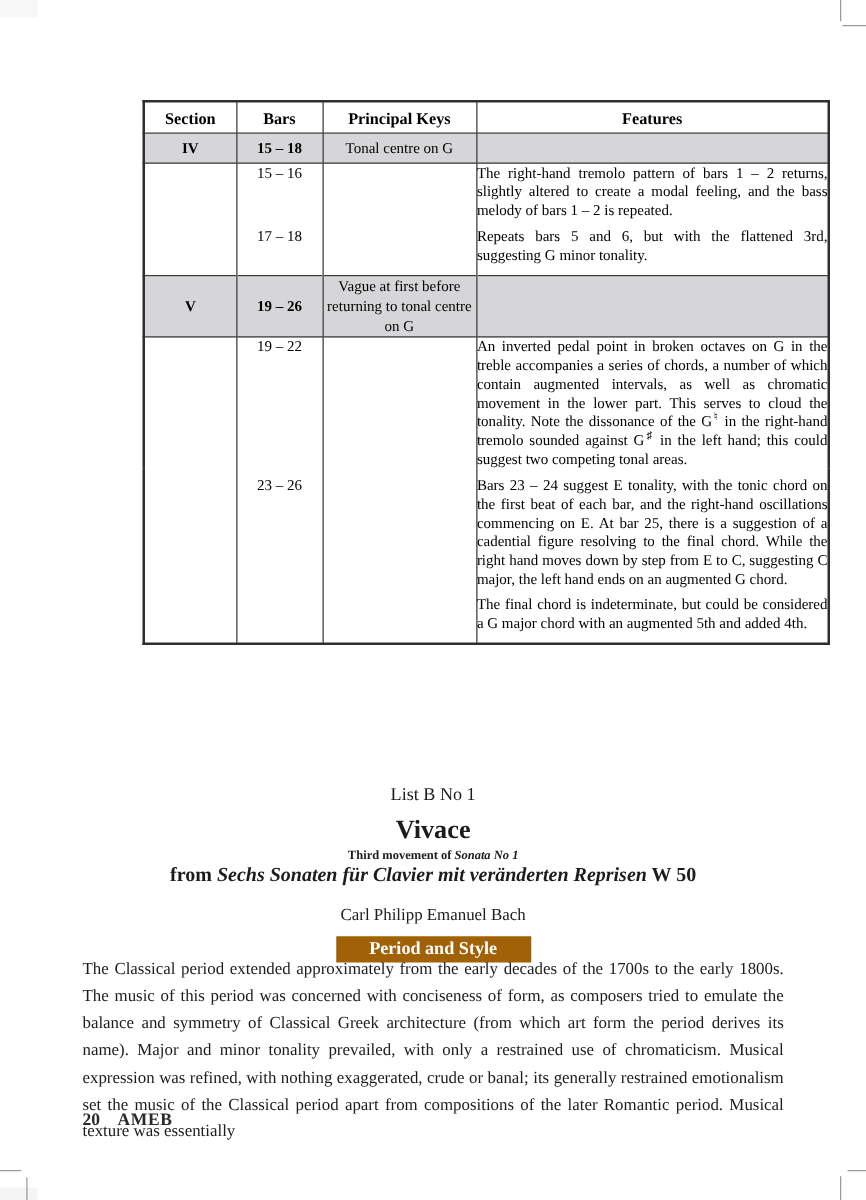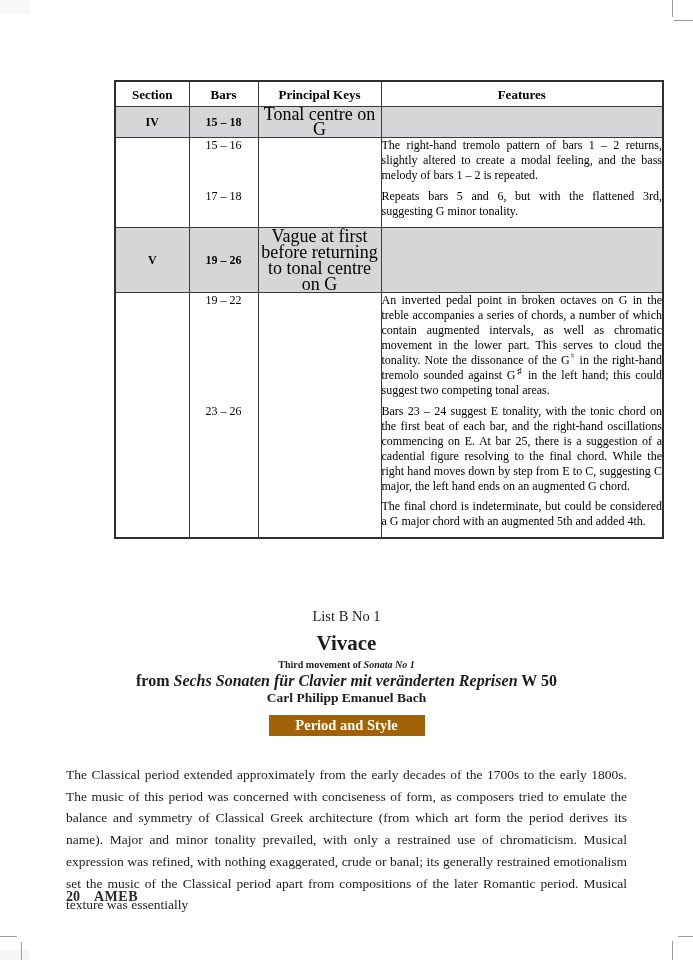--- a/index.html
+++ b/index.html
@@ -23,40 +23,40 @@
   }
   .sheet-table td, .sheet-table th { border:1px solid #3a3a3a; vertical-align:top; padding:0; }
   .sheet-table th {
     height:24px; font-size:13px; font-weight:bold; text-align:center; vertical-align:middle;
     background:#ffffff;
   }
   tr.shade td { background:#d6d6d8; }
   tr.shade td { text-align:center; vertical-align:middle; }
   .iv-row td { height:23px; }
   .bold { font-weight:bold; }
-  .keys-cell { font-size:18px; }
+  .keys-cell { font-size:12px; }
   .vkeys { padding:4px 6px; line-height:16px; }
   .bars-cell { text-align:center; padding-top:4px; }
   .feat-cell { padding:4px 7px 6px 7px; text-align:justify; }
   .feat-cell p { margin:0; }
   .feat-cell p + p { margin-top:5px; }
   tr.sub-a td { border-bottom:none; }
   tr.sub-b td { border-top:none; }
   tr.sub-b .bars-cell, tr.sub-b .feat-cell { padding-top:6px; }
   tr.sub-b .feat-cell { padding-bottom:8px; }
   sup { font-size:9px; line-height:0; vertical-align:super; }
 
   
-  .heading { position:absolute; left:0; top:608px; width:693px; text-align:center; color:#1c1c1c; }
+  .heading { position:absolute; left:0; top:628px; width:693px; text-align:center; color:#1c1c1c; }
   .list-label { font-size:14.5px; }
   .work-title { font-size:21px; font-weight:bold; margin-top:6px; }
   .movement-line { font-size:10px; font-weight:600; margin-top:3px; }
   .from-line { font-size:16px; font-weight:600; margin-top:2px; }
   .movement-line .it, .from-line .it { font-style:italic; }
-  .composer { font-size:13.5px; font-weight:bold; margin-top:0;text-align:center; }
+  .composer { font-size:13.5px; font-weight:normal; margin-top:14px;text-align:center; }
   .dates { font-size:13.5px; font-weight:bold; margin-top:1px; }
   .badge {
     display:inline-block; margin-top:9px; background:#a16207; color:#ffffff;
     font-size:14.5px; font-weight:bold; padding:2px 0; width:156px; text-align:center;
   }
 
   
   .body-par {
     position:absolute; left:66px; top:764px; width:561px;
     font-size:13.5px; line-height:21.7px; text-align:justify; color:#1c1c1c;

